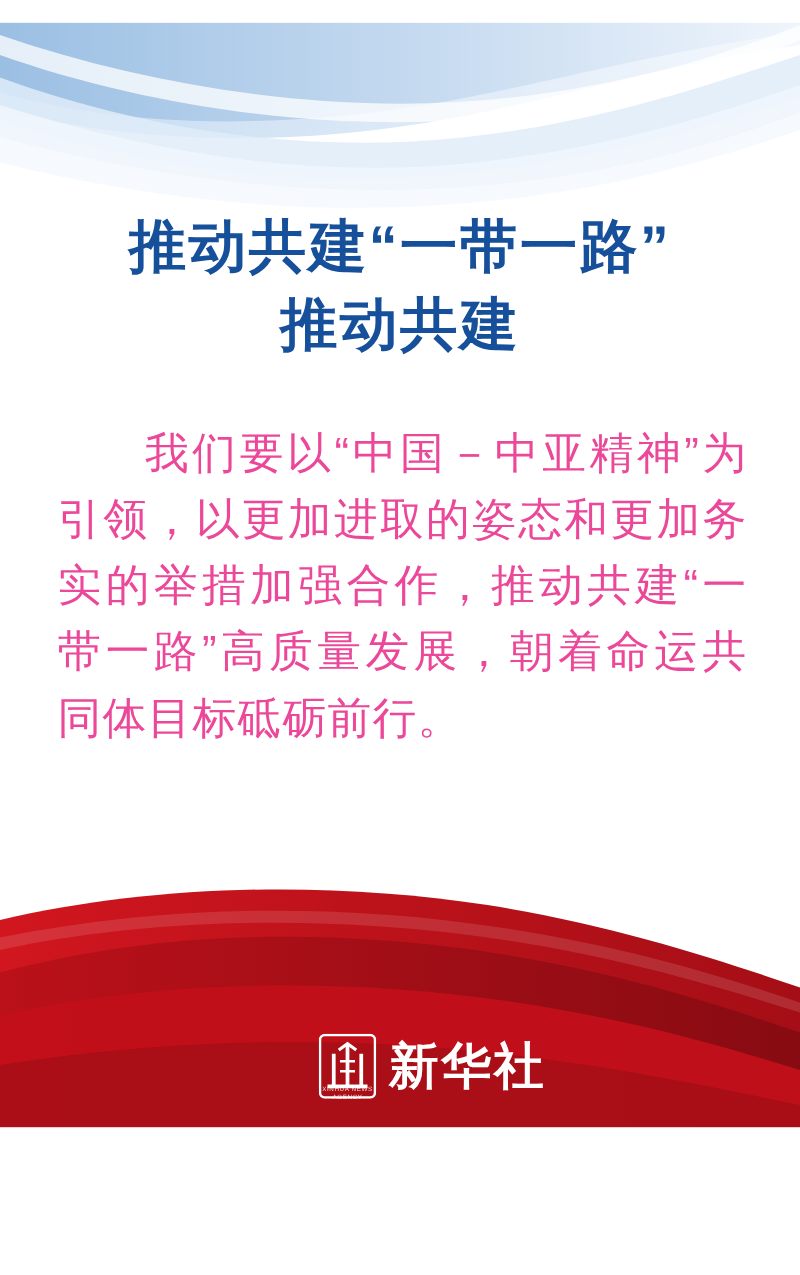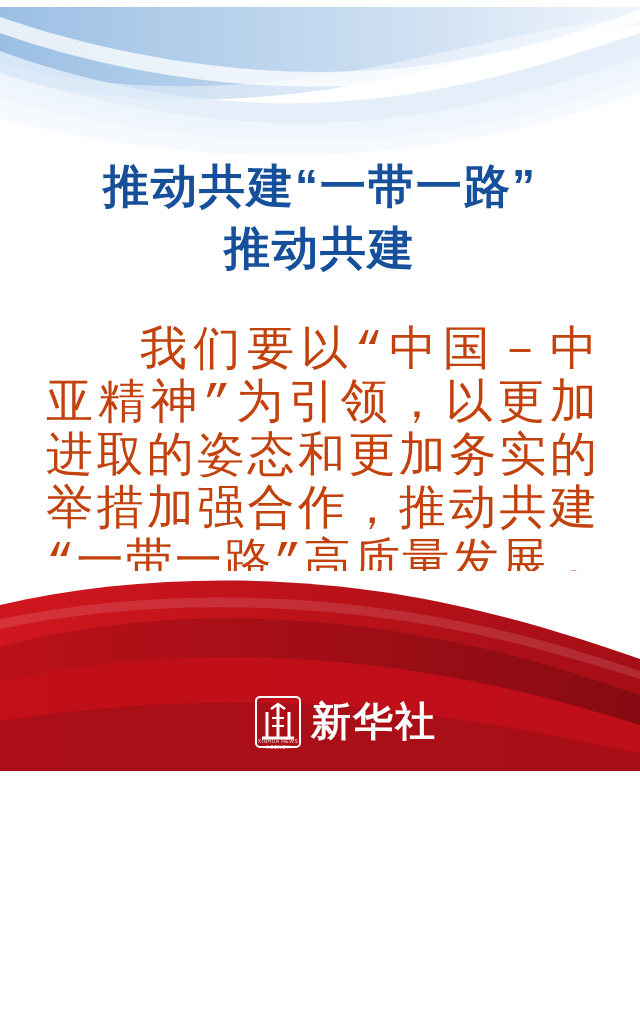--- a/index.html
+++ b/index.html
@@ -6,24 +6,24 @@
     margin: 0;
     padding: 0;
     background: #ffffff;
   }
   body {
     font-family: "Liberation Sans", sans-serif;
   }
   .poster {
     position: relative;
     width: 640px;
-    height: 764px;
+    height: 884px;
     overflow: hidden;
     background: #ffffff;
-    margin: 7px auto;
+    margin: 18px auto;
   }
 
   
   .top-deco {
     position: absolute;
     left: 0;
     top: 0;
     width: 640px;
     height: 180px;
     overflow: hidden;
@@ -57,28 +57,27 @@
     line-height: 62px;
     white-space: nowrap;
   }
 
   
   .quote {
     position: absolute;
     left: 46px;
     top: 318px;
     width: 552px;
-    color: #c2410c;
-    font-size: 47px;
+    color: #ec4899;
+    font-size: 35px;
     line-height: 53px;
     letter-spacing: 1px;
     text-align: justify;
     text-indent: 2em;
     font-weight: 500;
-    font-family: Liberation Mono, monospace;
   }
 
   
   .attrib {
     position: absolute;
     right: 48px;
     top: 700px;
     width: 520px;
     text-align: right;
     color: #17509a;

